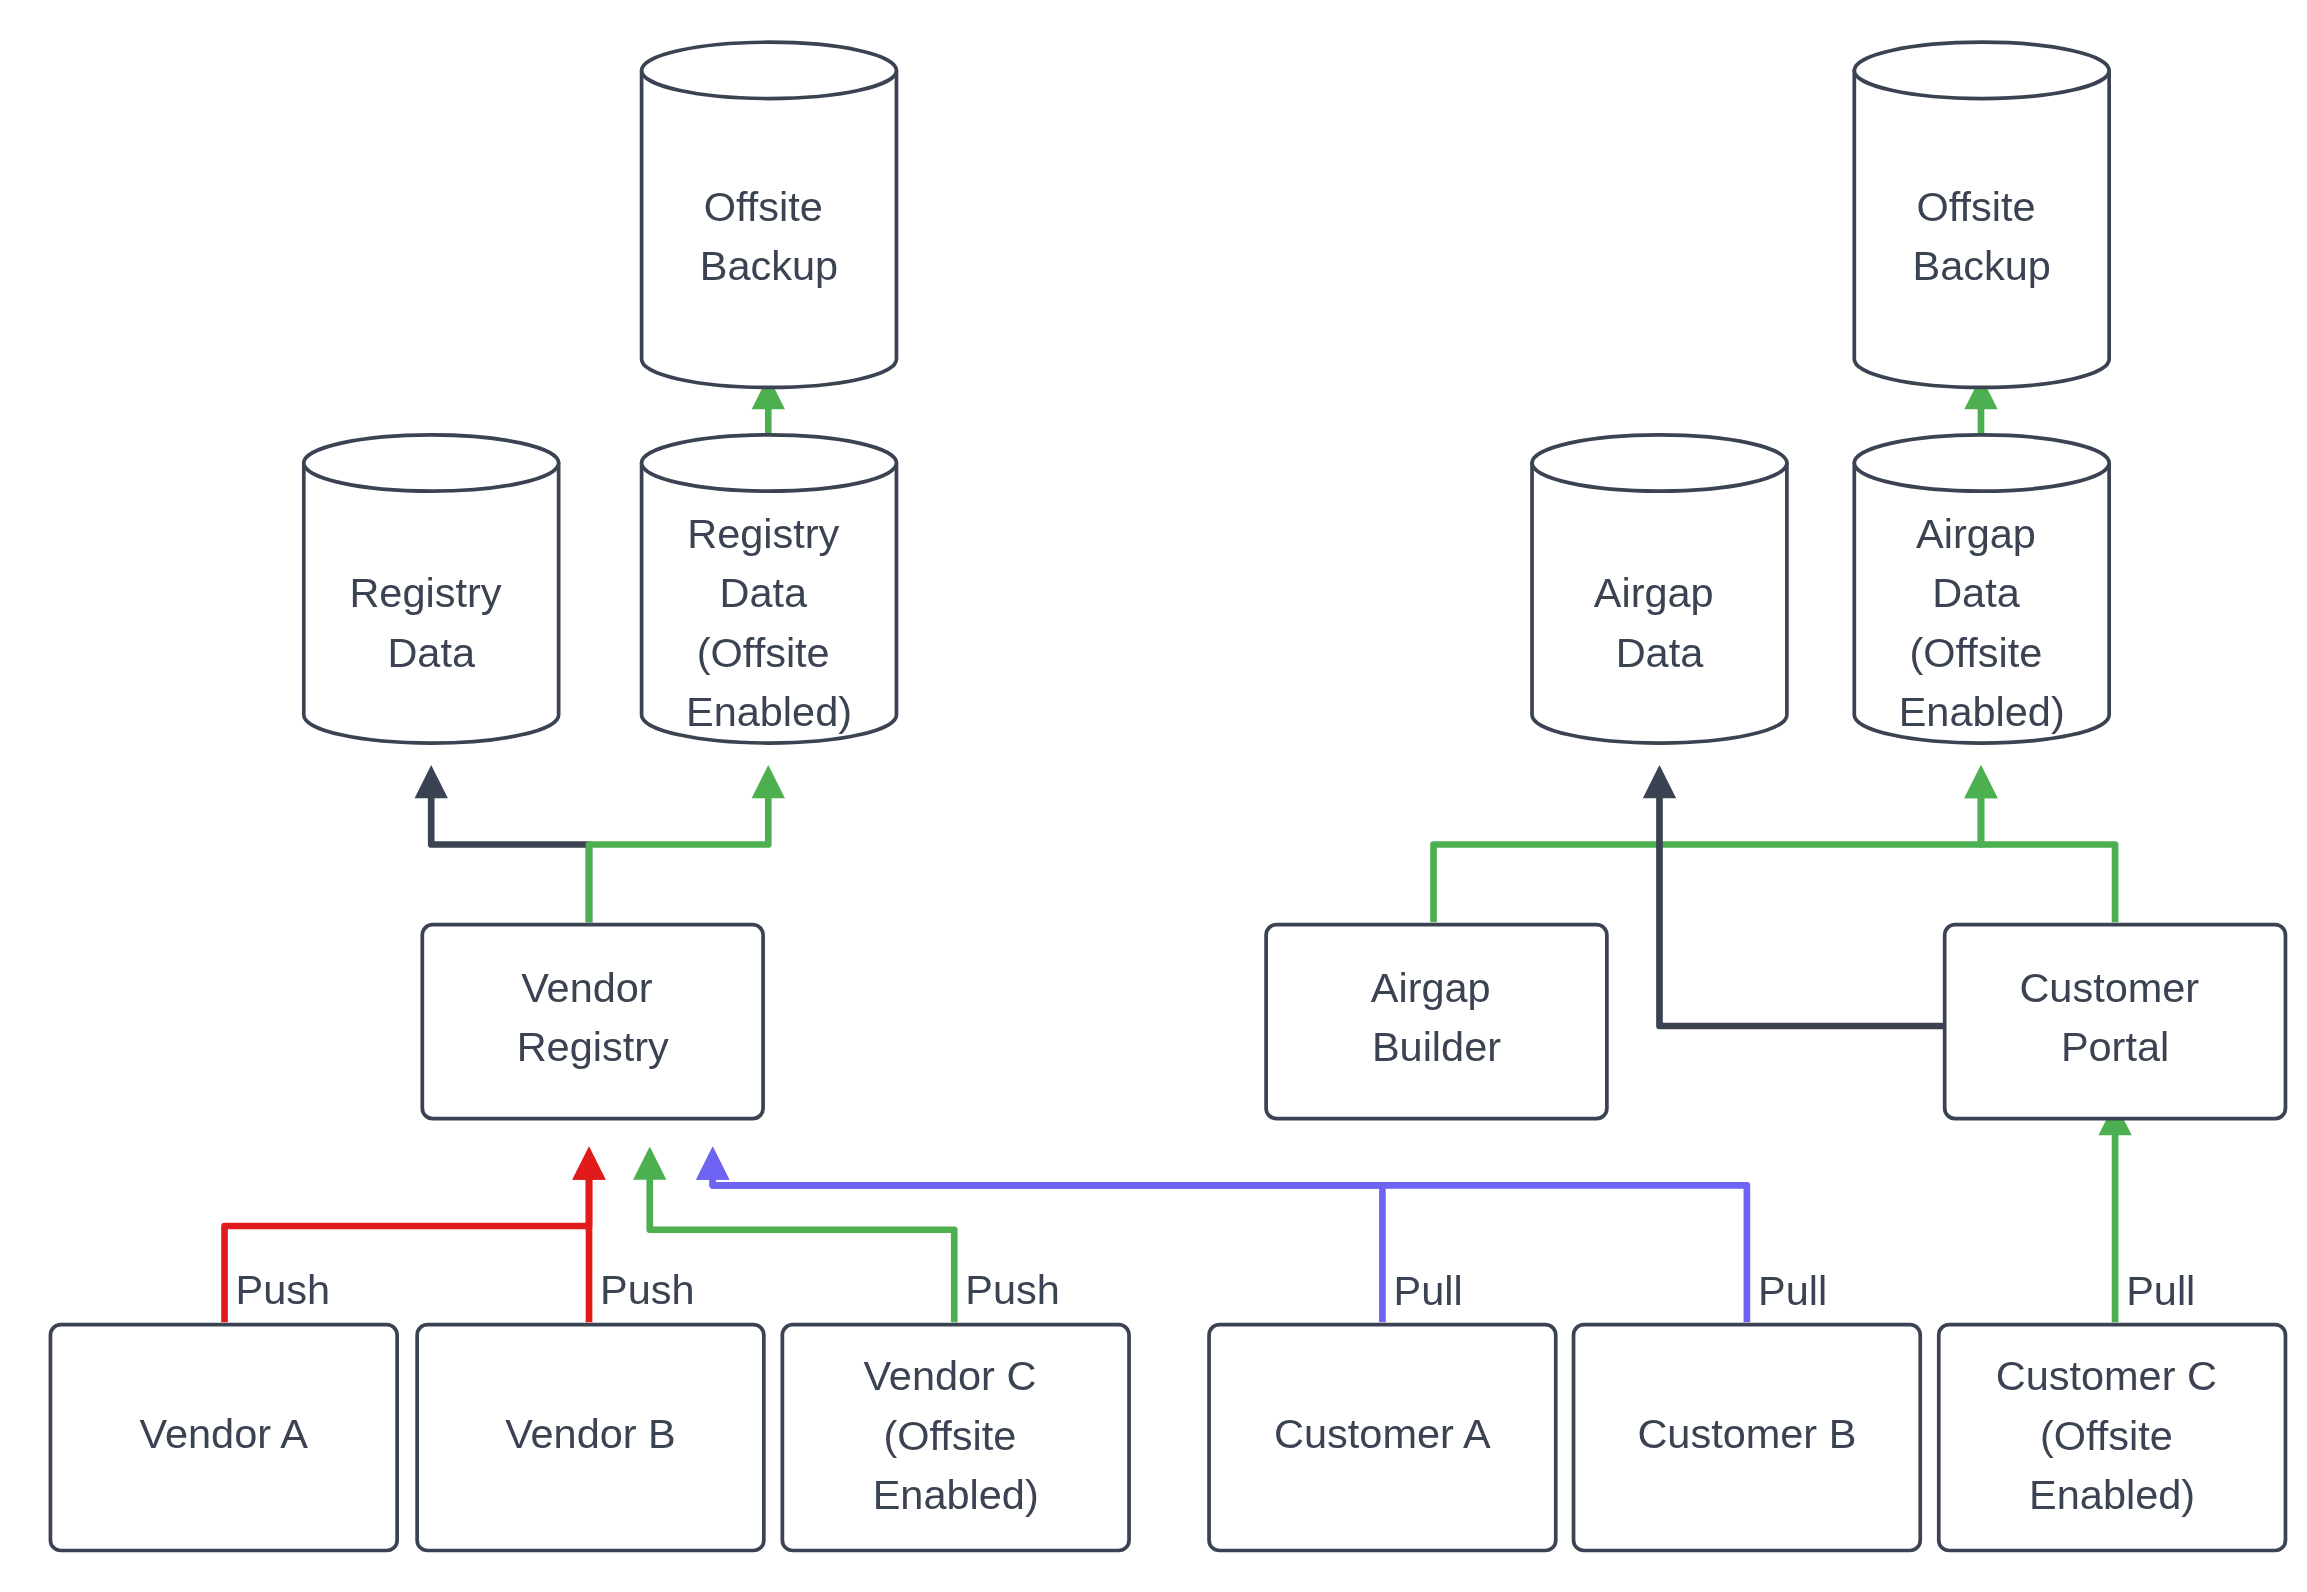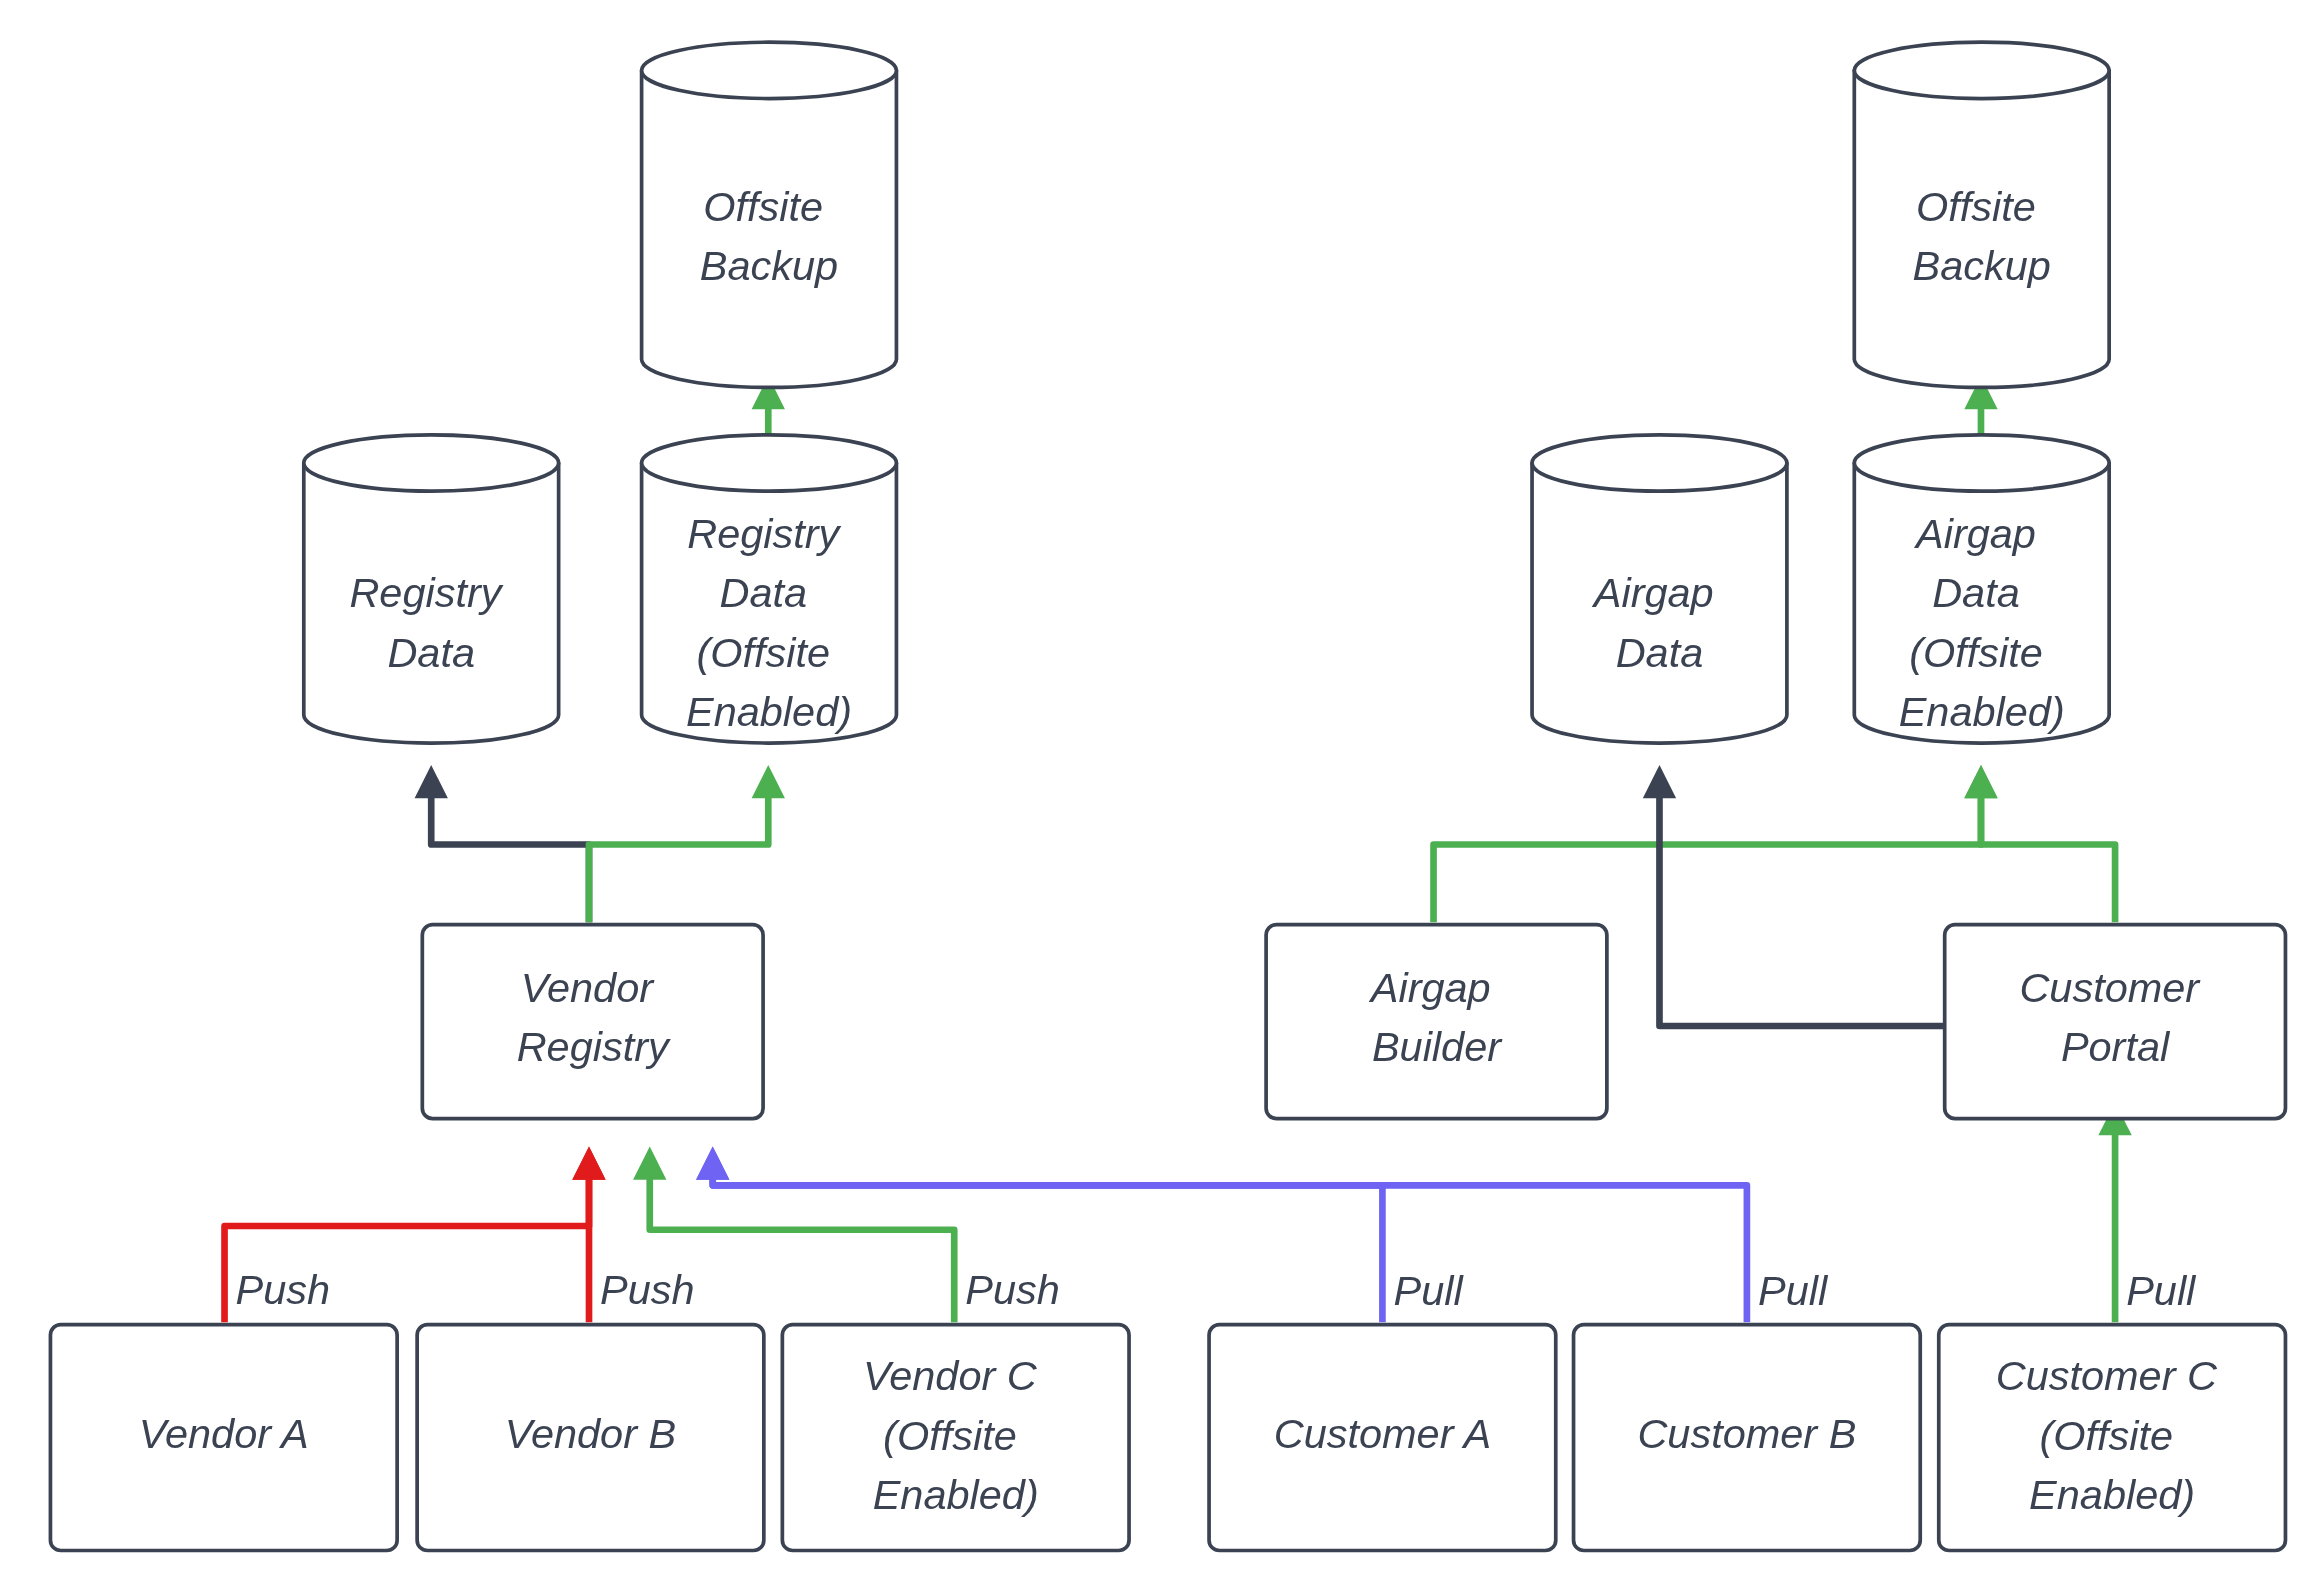--- a/index.html
+++ b/index.html
@@ -10,21 +10,20 @@
   body {
     width: 2307px;
     height: 1592px;
     font-family: "Liberation Sans", sans-serif;
     overflow: hidden;
   }
   #diagram-root {
     position: relative;
     width: 2089px;
     height: 1592px;
-    font-style: italic;
   }
   svg.flow {
     position: absolute;
     top: 0; left: 0;
     width: 2307px;
     height: 1592px;
     display: block;
   }
   .node-shape {
     fill: #ffffff;

